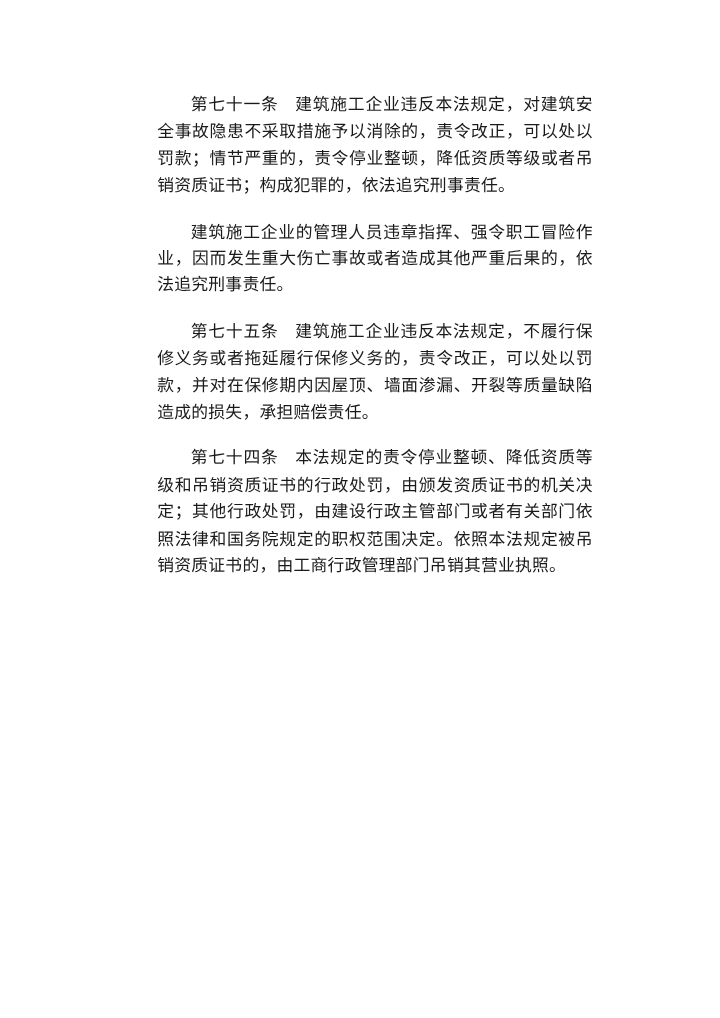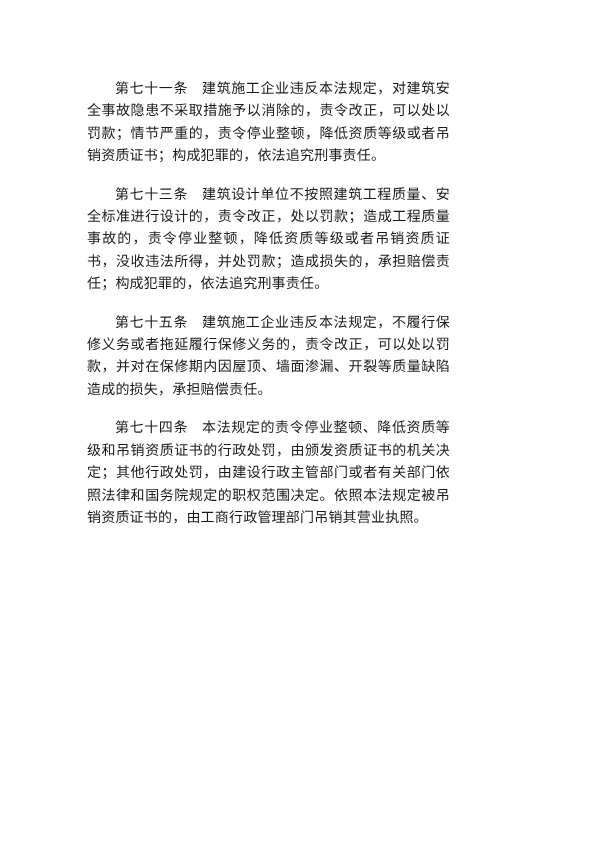--- a/index.html
+++ b/index.html
@@ -12,20 +12,21 @@
     height: 848px;
     overflow: hidden;
     font-family: "Liberation Serif", "DejaVu Serif", serif;
   }
   .page {
     box-sizing: border-box;
     width: 532px;
     height: 848px;
     background: #ffffff;
     padding: 78px 82px 12px 87px;
+    margin-left: 44px;
   }
   .doc p {
     margin: 0 0 16px 0;
     font-size: 14px;
     line-height: 22.4px;
     color: #1a1a1a;
     text-align: justify;
     text-justify: inter-ideograph;
     text-indent: 2em;
     letter-spacing: 0.2px;
@@ -41,25 +42,25 @@
 </head>
 <body>
 
 <div class="page">
   <div class="doc">
 
     <p>
       <span class="artno">第七十一条</span><span>建筑施工企业违反本法规定，对建筑安全事故隐患不采取措施予以消除的，责令改正，可以处以罚款；情节严重的，责令停业整顿，降低资质等级或者吊销资质证书；构成犯罪的，依法追究刑事责任。</span>
     </p>
 
+    <p>
+      <span>建筑施工企业的管理人员违章指挥、强令职工冒险作业，因而发生重大伤亡事故或者造成其他严重后果的，依法追究刑事责任。</span>
+    </p>
 
 
-    <p>
-      <span class="artno">第七十三条</span><span>建筑设计单位不按照建筑工程质量、安全标准进行设计的，责令改正，处以罚款；造成工程质量事故的，责令停业整顿，降低资质等级或者吊销资质证书，没收违法所得，并处罚款；造成损失的，承担赔偿责任；构成犯罪的，依法追究刑事责任。</span>
-    </p>
 
 
     <p>
       <span class="artno">第七十五条</span><span>建筑施工企业违反本法规定，不履行保修义务或者拖延履行保修义务的，责令改正，可以处以罚款，并对在保修期内因屋顶、墙面渗漏、开裂等质量缺陷造成的损失，承担赔偿责任。</span>
     </p>
 
     <p>
       <span class="artno">第七十四条</span><span>本法规定的责令停业整顿、降低资质等级和吊销资质证书的行政处罚，由颁发资质证书的机关决定；其他行政处罚，由建设行政主管部门或者有关部门依照法律和国务院规定的职权范围决定。依照本法规定被吊销资质证书的，由工商行政管理部门吊销其营业执照。</span>
     </p>
 

